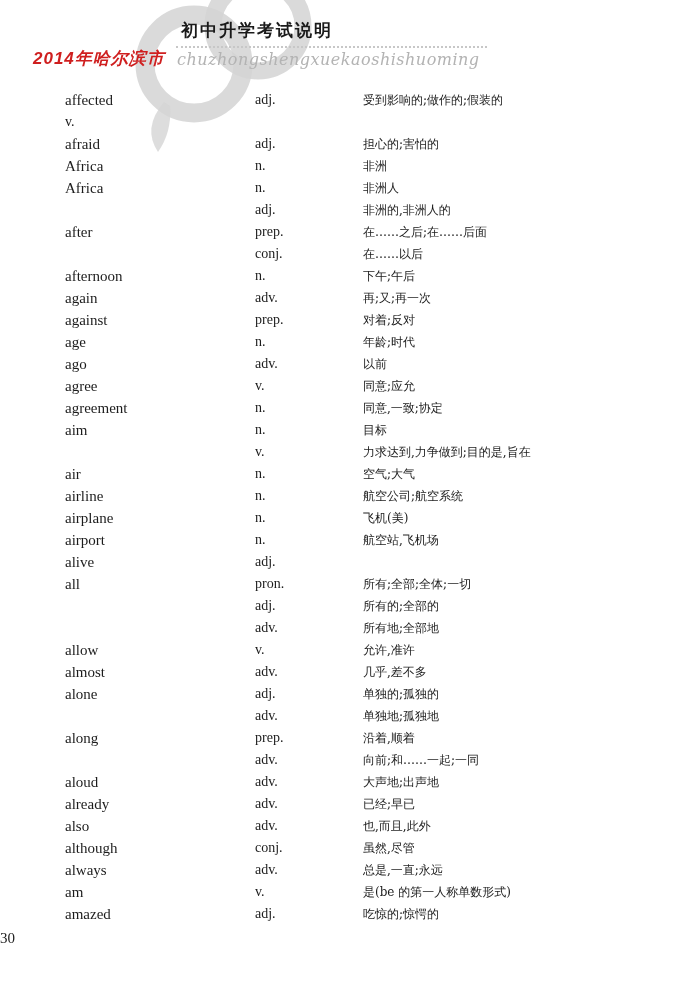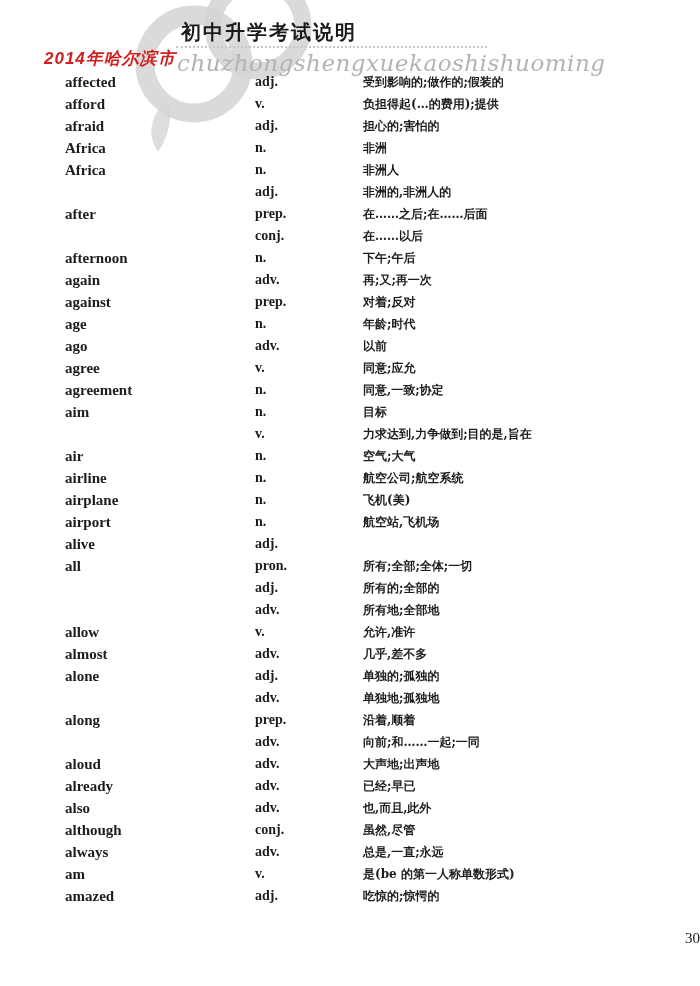--- a/index.html
+++ b/index.html
@@ -20,66 +20,65 @@
   #watermark {
     position: absolute;
     left: 112px;
     top: 0;
     width: 240px;
     height: 160px;
     pointer-events: none;
   }
   .brand {
     position: absolute;
-    left: 44px;
+    left: 33px;
     top: 47px;
     font-family: "Liberation Sans", sans-serif;
     font-size: 17px;
     font-weight: bold;
     font-style: italic;
     letter-spacing: 1px;
     white-space: nowrap;
   }
   .title {
     position: absolute;
     left: 181px;
     top: 19px;
     font-family: "Liberation Sans", "DejaVu Sans", sans-serif;
-    font-size: 20px;
+    font-size: 17px;
     font-weight: bold;
     letter-spacing: 2px;
     color: #1a1a1a;
     white-space: nowrap;
   }
   .dotted-rule {
     position: absolute;
     left: 176px;
     top: 46px;
     width: 311px;
     height: 0;
     border-top: 2px dotted #c7c7c7;
   }
   .pinyin {
     position: absolute;
     left: 177px;
     top: 50px;
     font-family: "DejaVu Serif", serif;
     font-style: italic;
-    font-size: 23px;
+    font-size: 16px;
     letter-spacing: 0.5px;
     color: #b3b3b3;
     white-space: nowrap;
   }
   
   .vocab {
     position: absolute;
     left: 65px;
-    top: 71px;
+    top: 89px;
     width: 600px;
-    font-weight: bold;
   }
   .row {
     display: flex;
     height: 22px;
     line-height: 22px;
     white-space: nowrap;
   }
   .col-word {
     width: 190px;
     flex: 0 0 190px;
@@ -96,21 +95,21 @@
     flex: 1 1 auto;
     font-size: 12px;
     font-family: "DejaVu Serif", "Liberation Serif", serif;
   }
   
   .page-number {
     position: absolute;
     left: 0;
     top: 930px;
     width: 700px;
-    text-align: right;
+    text-align: left;
     font-size: 15px;
     font-family: "Liberation Serif", "DejaVu Serif", serif;
     color: #222;
   }
 </style>
 </head>
 <body>
 
 <div id="page">
 
@@ -129,23 +128,21 @@
     <div class="pinyin">chuzhongshengxuekaoshishuoming</div>
   </div>
 
   <div class="vocab">
       <div class="row">
         <span class="col-word">affected</span>
         <span class="col-pos">adj.</span>
         <span class="col-meaning">受到影响的;做作的;假装的</span>
       </div>
       <div class="row">
-        <span class="col-word">afford</span>
-        <span class="col-pos">v.</span>
-        <span class="col-meaning">负担得起(…的费用);提供</span>
+        <span class="col-pos">v.</span>
       </div>
       <div class="row">
         <span class="col-word">afraid</span>
         <span class="col-pos">adj.</span>
         <span class="col-meaning">担心的;害怕的</span>
       </div>
       <div class="row">
         <span class="col-word">Africa</span>
         <span class="col-pos">n.</span>
         <span class="col-meaning">非洲</span>

